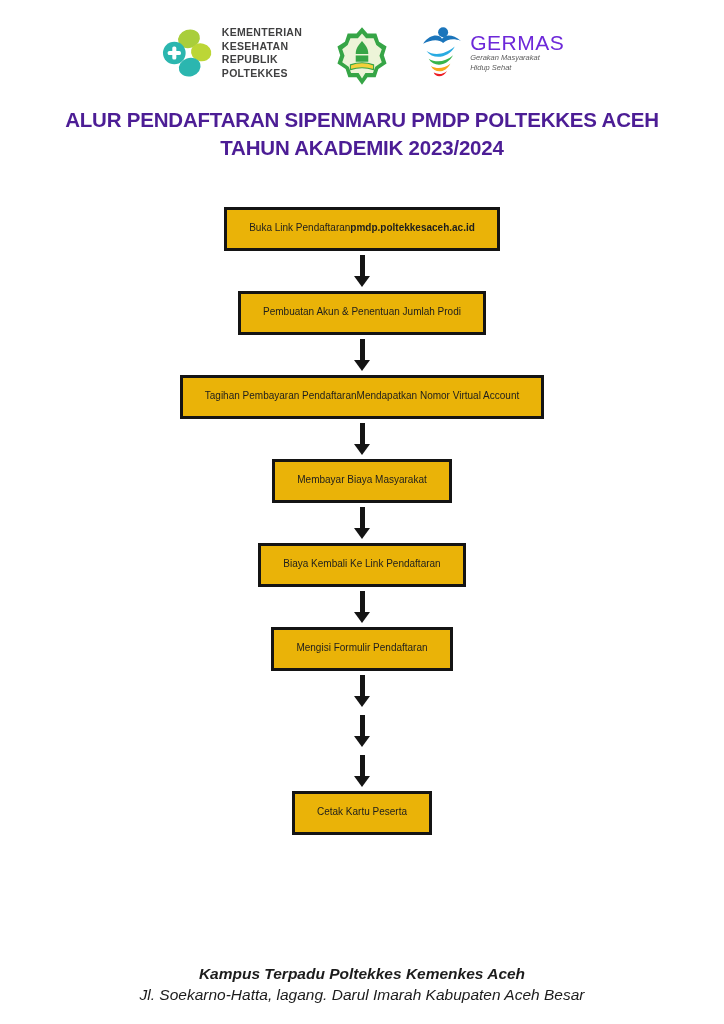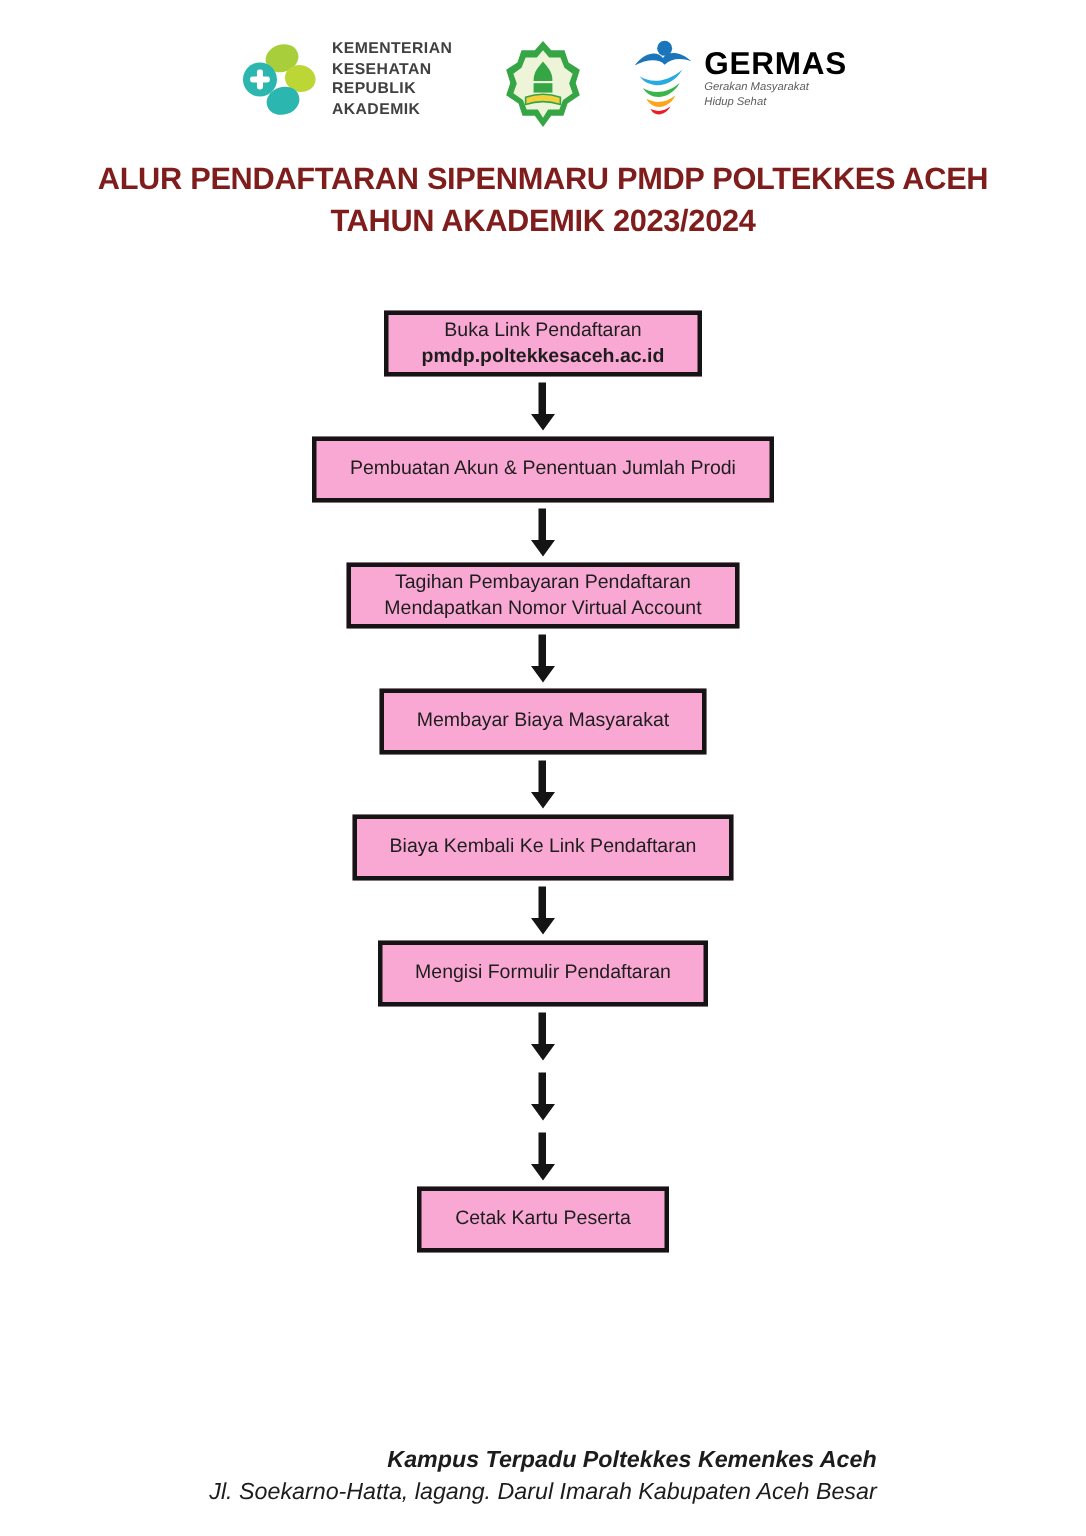--- a/index.html
+++ b/index.html
@@ -16,54 +16,54 @@
 
   
   .logo-row { display:flex; align-items:flex-start; gap:32px; height:64px; }
   .logo { display:flex; align-items:center; gap:8px; }
   .kemenkes-text {
     font-size:10.5px; font-weight:bold; color:#404041;
     line-height:1.3; letter-spacing:.3px;
   }
   .germas-text { display:flex; flex-direction:column; }
   .germas-title {
-    font-size:21px; font-weight:bold; color:#000000;
+    font-size:21px; font-weight:normal; color:#6d28d9;
     line-height:1; letter-spacing:.5px;
   }
   .germas-sub { font-size:7.5px; color:#5c5c5c; line-height:1.25;font-style:italic; }
 
   
   .title {
     margin:16px 0 0; text-align:center;
-    font-size:20.5px; font-weight:bold; color:#7f1d1d;
+    font-size:20.5px; font-weight:bold; color:#4c1d95;
     line-height:1.38; letter-spacing:-.2px;
   }
 
   
   .flow { display:flex; flex-direction:column; align-items:center; margin-top:44px; }
   .box {
-    border:3px solid #141414; background:#f9a8d4;
+    border:3px solid #141414; background:#eab308;
     min-height:44px; padding:2px 22px;
-    display:flex; flex-direction:column; justify-content:center; align-items:center;
-    font-size:13px; line-height:1.26; text-align:center; color:#1d1d1d;
+    display:flex; justify-content:center; align-items:center;
+    font-size:10px; line-height:1.26; text-align:center; color:#1d1d1d;
   }
   .box span { white-space:nowrap; }
   .box span:empty { display:none; }
   .strong { font-weight:bold; }
   .arrow { display:flex; flex-direction:column; align-items:center; margin:4px 0; }
   .arrow .stem { width:5px; height:21px; background:#141414; }
   .arrow .head {
     width:0; height:0;
     border-left:8px solid transparent; border-right:8px solid transparent;
     border-top:11px solid #141414;
   }
 
   
   .footer {
-    margin-top:auto; text-align:right; font-style:italic;
+    margin-top:auto; text-align:center; font-style:italic;
     font-size:15.5px; line-height:1.35; color:#1c1c1c; padding-bottom:4px;
   }
   .footer .bold { font-weight:bold; }
 </style>
 </head>
 <body>
 
 <div class="page">
 
   <div class="logo-row">
@@ -74,21 +74,21 @@
         <ellipse cx="30.5" cy="19.5" rx="7.6" ry="6.6" fill="#BCD636" transform="rotate(14 30.5 19.5)"></ellipse>
         <ellipse cx="22" cy="30.5" rx="8.2" ry="6.8" fill="#2BB6AF" transform="rotate(-18 22 30.5)"></ellipse>
         <circle cx="10.6" cy="20" r="8.4" fill="#2BB6AF"></circle>
         <rect x="9.1" y="15.1" width="3" height="9.8" rx="1.2" fill="#ffffff"></rect>
         <rect x="5.7" y="18.5" width="9.8" height="3" rx="1.2" fill="#ffffff"></rect>
       </svg>
       <div class="kemenkes-text">
         <div>KEMENTERIAN</div>
         <div>KESEHATAN</div>
         <div>REPUBLIK</div>
-        <div>AKADEMIK</div>
+        <div>POLTEKKES</div>
       </div>
     </div>
 
     <div class="logo">
       <svg width="56" height="60" viewBox="0 0 40 44">
         <path d="M20 1 L24 5.5 L30.5 5.5 L32.5 11.5 L38 15 L36 21.5 L38 27.5 L32 31.5 L30 37.5 L24 37.5 L20 43 L16 37.5 L10 37.5 L8 31.5 L2 27.5 L4 21.5 L2 15 L7.5 11.5 L9.5 5.5 L16 5.5 Z" fill="#36A546"></path>
         <path d="M20 5.5 L23 9 L28.5 9 L30.5 14 L34.5 17 L32.8 21.8 L34.5 26.5 L29.8 29.8 L28 34.5 L22.5 34.5 L20 38.5 L17.5 34.5 L12 34.5 L10.2 29.8 L5.5 26.5 L7.2 21.8 L5.5 17 L9.5 14 L11.5 9 L17 9 Z" fill="#EDF4D8"></path>
         <path d="M20 11 C16.5 15 15.4 17 15.4 20.5 L24.6 20.5 C24.6 17 23.5 15 20 11 Z" fill="#36A546"></path>
         <rect x="15.4" y="21.6" width="9.2" height="4.6" fill="#36A546"></rect>
         <path d="M11.5 28.5 Q20 25.5 28.5 28.5 L28.5 32 Q20 29.2 11.5 32 Z" fill="#F4D03C" stroke="#36A546" stroke-width="0.8"></path>

